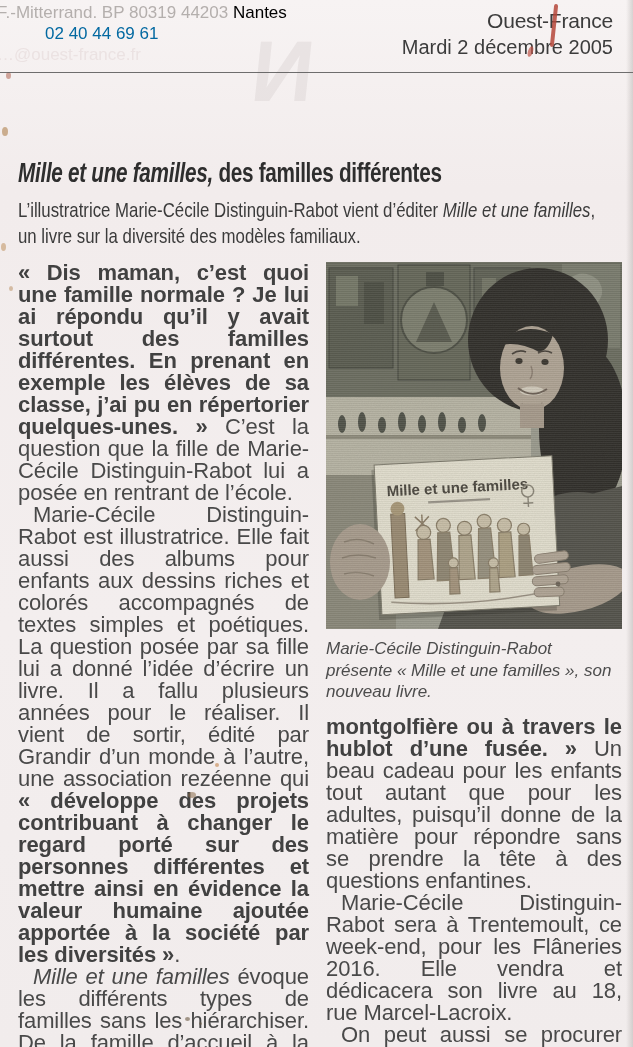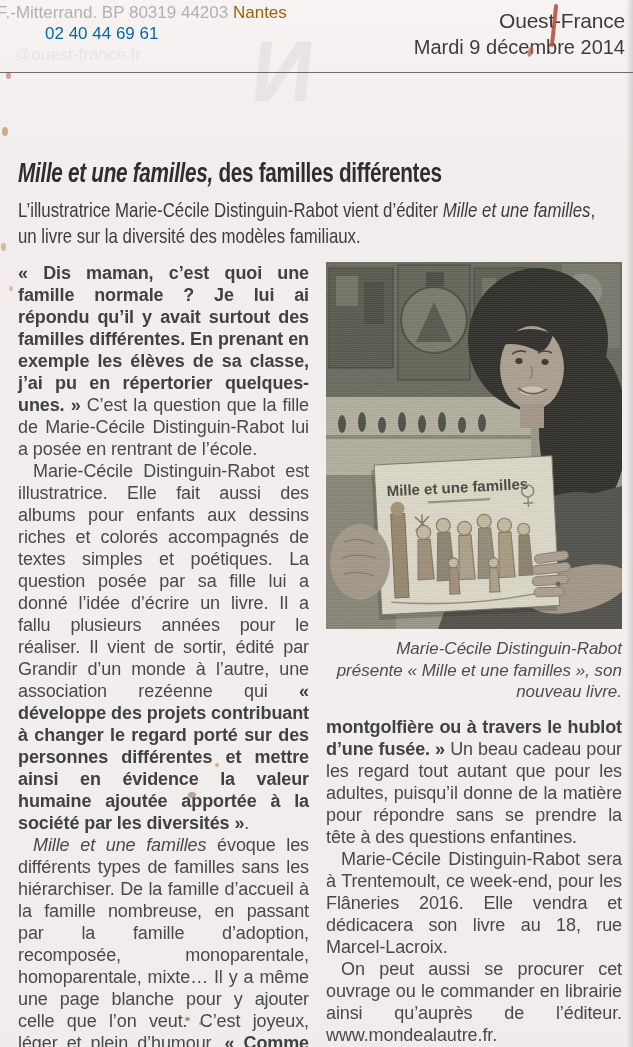--- a/index.html
+++ b/index.html
@@ -6,24 +6,24 @@
   html,body { width:633px; height:1047px; }
   body {
     position:relative; overflow:hidden;
     font-family:"Liberation Sans", sans-serif;
     background:linear-gradient(180deg,#f7f3f3 0%,#f2ecec 18%,#f3eeee 60%,#f1ecec 100%);
     color:#474747;
   }
   
   .address { position:absolute; left:-3px; top:2px; font-size:17px; line-height:21px; white-space:nowrap; }
   .addr1 { color:#b4afad; }
-  .addr1 .fade { color:#a16207; }
+  .addr1 .fade { color:#000000; }
   .addr2 { color:#0369a1; margin-left:48px; }
   .addr3 { color:#ebe2e2; }
-  .masthead { position:absolute; right:8px; top:8px; text-align:right; color:#3c3c3c; }
+  .masthead { position:absolute; right:20px; top:8px; text-align:right; color:#3c3c3c; }
   .masthead .paper { font-size:21px; line-height:26px; letter-spacing:-0.2px; }
   .masthead .date  { font-size:20px; line-height:26px; }
   .red-stroke { position:absolute; left:552px; top:4px; width:4px; height:43px;
     background:#b5463a; border-radius:3px; transform:rotate(6deg); opacity:.85; }
   .red-dot { position:absolute; left:528px; top:46px; width:5px; height:11px;
     background:#c0564a; border-radius:50%; transform:rotate(18deg); opacity:.7; }
   .red-speck { position:absolute; left:6px; top:72px; width:5px; height:7px;
     background:#b5705f; border-radius:50%; opacity:.6; }
   .rule { position:absolute; left:0; top:72px; width:633px; height:0;
     border-top:1.6px solid #565656; opacity:.85; }
@@ -36,32 +36,32 @@
   .title .it { font-style:italic; }
   .subtitle { position:absolute; left:18px; top:197px; width:740px;
     font-size:21px; line-height:26px; color:#3b3b3b;
     transform:scaleX(.80); transform-origin:left top; }
   .subtitle .it { font-style:italic; }
   
   .columns { position:absolute; left:18px; top:262px; width:604px; display:flex; gap:17px; }
   .col { text-align:justify; hyphens:auto; -webkit-hyphens:auto; }
   .col-left  { width:291px; }
   .col-right { width:296px; }
-  .col p { font-size:18px; line-height:22px; color:#494949; letter-spacing:-0.1px; }
+  .col p { font-size:22px; line-height:22px; color:#494949; letter-spacing:-0.1px; }
   .col p.indent { text-indent:15px; }
   .col b { color:#414141; }
   .col .it { font-style:italic; }
   
   .photo-frame { width:296px; height:367px; position:relative; overflow:hidden;
     background:#9b9b8e; box-shadow:inset 0 0 28px rgba(40,42,34,.35); }
   .photo-frame svg { display:block; }
   .scanlines { position:absolute; inset:0; pointer-events:none;
     background:repeating-linear-gradient(180deg, rgba(255,255,255,.05) 0 1px, rgba(0,0,0,.04) 1px 2px); }
   .caption { margin-top:9px; font-style:italic; font-size:17px; line-height:21.5px;
-    color:#4c4c4c; text-align:right; }
+    color:#4c4c4c; text-align:left; }
   .right-text { margin-top:13px; }
   
   .stain { position:absolute; border-radius:50%; }
   .s1 { left:2px;  top:127px; width:6px; height:9px; background:#b58a5a; opacity:.65; }
   .s2 { left:1px;  top:243px; width:5px; height:8px; background:#c39a6b; opacity:.6; }
   .s3 { left:9px;  top:286px; width:4px; height:5px; background:#b58a5a; opacity:.5; }
   .s4 { left:188px; top:792px; width:8px; height:6px; background:#8a6b4a; opacity:.55; }
   .s5 { left:215px; top:763px; width:4px; height:4px; background:#c07a3a; opacity:.55; }
   .s6 { left:185px; top:1017px; width:5px; height:4px; background:#6a5a42; opacity:.6; }
   .s7 { left:199px; top:1022px; width:3px; height:3px; background:#6a5a42; opacity:.5; }
@@ -72,21 +72,21 @@
 <body>
 
 <div class="address">
   <div class="addr1"><span>F.-Mitterrand. BP 80319 44203</span><span class="fade"> Nantes</span></div>
   <div class="addr2">02 40 44 69 61</div>
   <div class="addr3">…@ouest-france.fr</div>
 </div>
 <div class="ghost-n">N</div>
 <div class="masthead">
   <div class="paper">Ouest-France</div>
-  <div class="date">Mardi 9 décembre 2014</div>
+  <div class="date">Mardi 2 décembre 2005</div>
 </div>
 <div class="red-stroke"></div>
 <div class="red-dot"></div>
 <div class="red-speck"></div>
 <div class="rule"></div>
 
 <div class="title">
   <span class="it">Mille et une familles,</span><span> des familles différentes</span>
 </div>
 <div class="subtitle">
@@ -201,21 +201,21 @@
 
         <ellipse cx="34" cy="300" rx="30" ry="38" fill="#a89c8d"></ellipse>
         <path d="M18,280 q14,-6 30,2 M16,296 q16,-6 34,0 M18,312 q14,-4 30,2" stroke="#8a7f70" stroke-width="1.4" fill="none"></path>
 
         <rect x="0" y="0" width="296" height="367" filter="url(#grain)" opacity=".55"></rect>
       </svg>
       <div class="scanlines"></div>
     </div>
     <div class="caption">Marie-Cécile Distinguin-Rabot présente « Mille et une familles », son nouveau livre.</div>
     <div class="right-text">
-      <p><b>montgolfière ou à travers le hublot d’une fusée. » </b><span>Un beau cadeau pour les regard tout autant que pour les adultes, puisqu’il donne de la matière pour répondre sans se prendre la tête à des questions enfantines.</span></p>
+      <p><b>montgolfière ou à travers le hublot d’une fusée. » </b><span>Un beau cadeau pour les enfants tout autant que pour les adultes, puisqu’il donne de la matière pour répondre sans se prendre la tête à des questions enfantines.</span></p>
       <p class="indent">Marie-Cécile Distinguin-Rabot sera à Trentemoult, ce week-end, pour les Flâneries 2016. Elle vendra et dédicacera son livre au 18, rue Marcel-Lacroix.</p>
       <p class="indent">On peut aussi se procurer cet ouvrage ou le commander en librairie ainsi qu’auprès de l’éditeur. www.mondealautre.fr.</p>
     </div>
   </div>
 </div>
 
 <div class="stain s1"></div>
 <div class="stain s2"></div>
 <div class="stain s3"></div>
 <div class="stain s4"></div>

